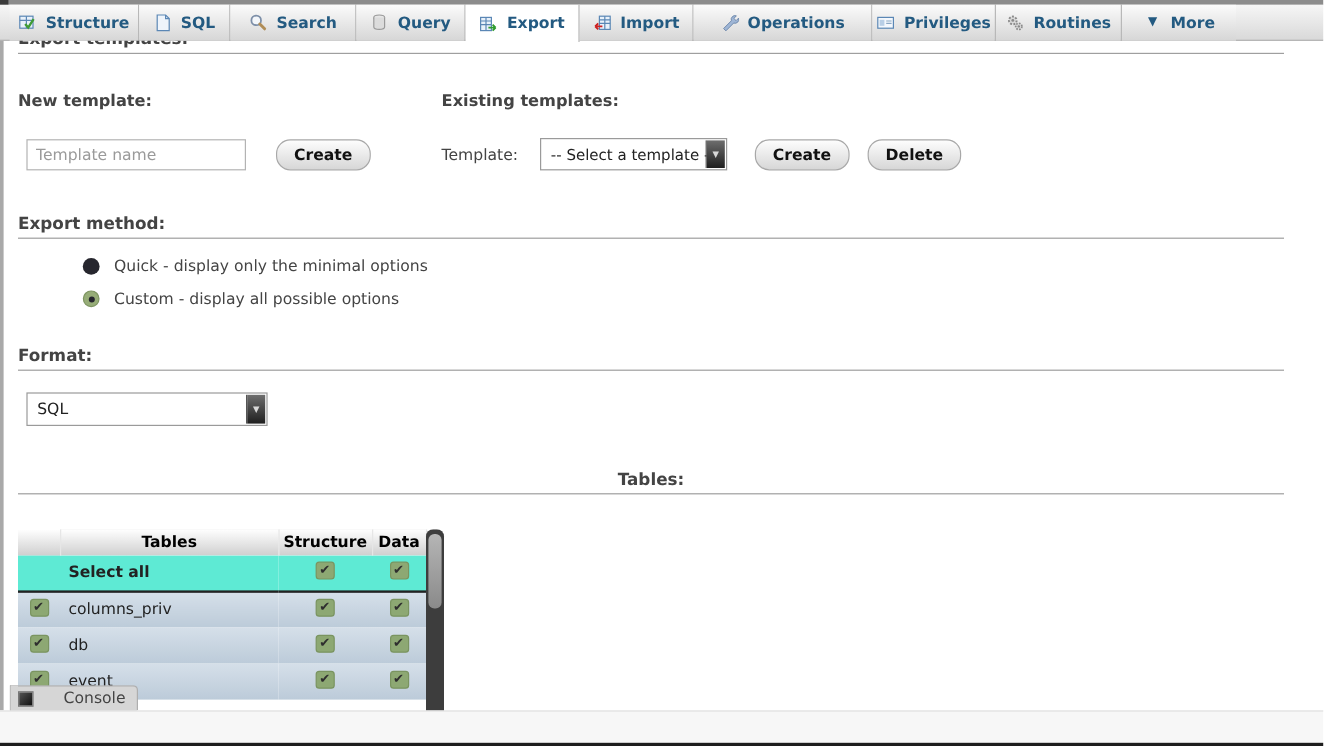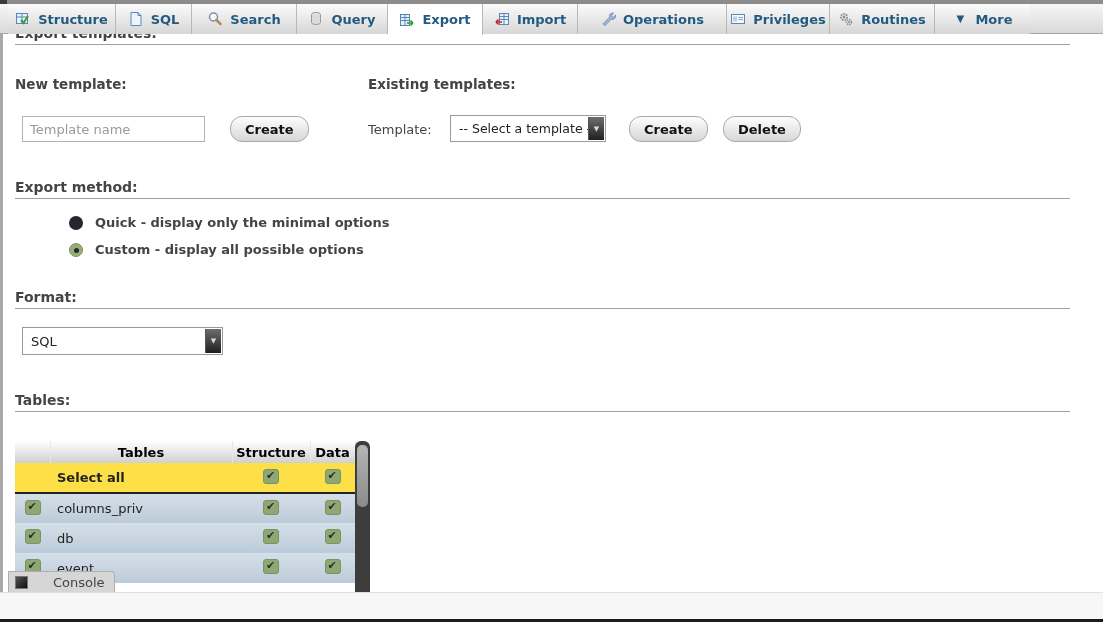--- a/index.html
+++ b/index.html
@@ -27,21 +27,21 @@
   .left-strip { position:absolute; left:0; top:34px; width:3px; height:558px; background:#a9a9a9; }
 
   
   .heading-clip { position:absolute; left:15px; top:34px; width:1055px; height:8px; overflow:hidden; z-index:1; }
   .heading-clip h2 { margin-top:-9px; font-size:14px; font-weight:bold; color:#444; }
   .rule { position:absolute; height:0; border-top:1px solid #9f9f9f; left:15px; width:1055px; }
   .rule-top { top:44px; }
 
   h3.section { position:absolute; left:15px; width:1055px; font-size:14px; font-weight:bold;
                color:#444; padding-bottom:3px; border-bottom:1px solid #9f9f9f; }
-  .h-method { top:179px; } .h-format { top:289px; } .h-tables { top:392px; }
+  .h-method { top:179px; } .h-format { top:289px; } .h-tables { top:392px;text-align:center; }
 
   .sub-heading { position:absolute; font-size:13.5px; font-weight:bold; color:#444; }
 
   
   .text-input { position:absolute; left:22px; top:116px; width:183px; height:26px;
                 border:1px solid #b3b3b3; font-family:inherit; font-size:13px; color:#444; padding:0 7px; }
   .text-input::placeholder { color:#9a9a9a; }
 
   .pill-btn { position:absolute; height:26px; padding:0 14px; display:inline-flex; align-items:center;
               background:linear-gradient(#fdfdfd,#d7d7d7); border:1px solid #a8a8a8; border-radius:12px;
@@ -53,37 +53,37 @@
   .fake-select { position:absolute; background:#fff; border:1px solid #9a9a9a; display:flex;
                  align-items:center; font-size:12.5px; color:#222; padding-left:8px; cursor:pointer; }
   .sel-template { left:450px; top:115px; width:156px; height:27px; }
   .sel-format   { left:22px;  top:327px; width:201px; height:28px; font-size:13px; }
   .sel-arrow { position:absolute; right:1px; top:1px; bottom:1px; width:16px;
                background:linear-gradient(#6e6e6e,#1f1f1f); border-left:1px solid #555;
                display:flex; align-items:center; justify-content:center; }
   .sel-arrow::after { content:"▼"; color:#d8d8d8; font-size:7px; }
 
   
-  .radio-row { position:absolute; display:flex; align-items:flex-end;font-weight:bold; }
+  .radio-row { position:absolute; display:flex; align-items:flex-start; }
   .r-quick { left:69px; top:215px; } .r-custom { left:69px; top:242px; }
   .radio { width:14px; height:14px; border-radius:50%; margin-right:12px; }
   .radio.off { background:#26262e; }
   .radio.on  { background:#97ad78; border:1px solid #7d9460; position:relative; }
   .radio.on::after { content:""; position:absolute; left:4px; top:4px; width:5px; height:5px;
                      border-radius:50%; background:#26262e; }
   .radio-label { font-size:13px; color:#444; }
 
   
   .tbl-wrap { position:absolute; left:15px; top:423px; width:356px; height:169px; overflow:hidden;margin-top:18px; }
   .tbl { position:absolute; left:0; top:0; width:340px; border-collapse:collapse; table-layout:fixed; }
   .tbl th { height:22px; background:linear-gradient(#ffffff,#cfcfcf); font-size:13px; font-weight:bold;
             color:#000; border-right:1px solid #e6e6e6; text-align:center; }
   .tbl td { height:30px; font-size:13px; color:#222; }
   .c1{width:35px}.c2{width:182px}.c3{width:78px}.c4{width:45px}
-  .row-selectall td { background:#fde047; border-bottom:2px solid #222; }
+  .row-selectall td { background:#5eead4; border-bottom:2px solid #222; }
   .row-selectall .name { font-weight:bold; }
   .row-blue td { background:linear-gradient(#d5dfe9,#bccbd9); }
   .name { text-align:left; padding-left:7px; }
   .ck-cell { text-align:center; }
   .checkbox { display:inline-block; width:16px; height:15px; background:#8da873; border:1px solid #7a9460;
               border-radius:3px; position:relative; cursor:pointer; }
   .checkbox::after { content:"✔"; position:absolute; left:2px; top:-1px; font-size:11px; color:#2e2e2e; }
 
   .scrollbar { position:absolute; left:340px; top:0; width:15px; height:169px; background:#3d3d3d;
                border-radius:6px 6px 0 0; }

